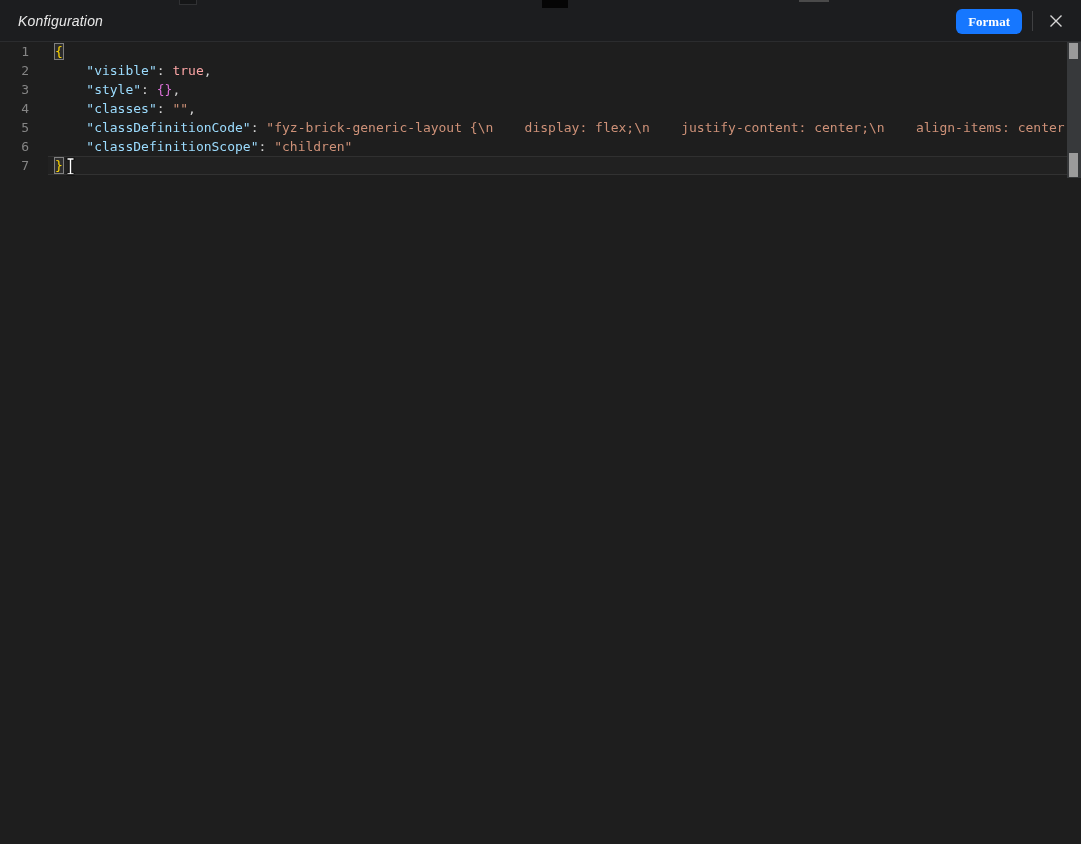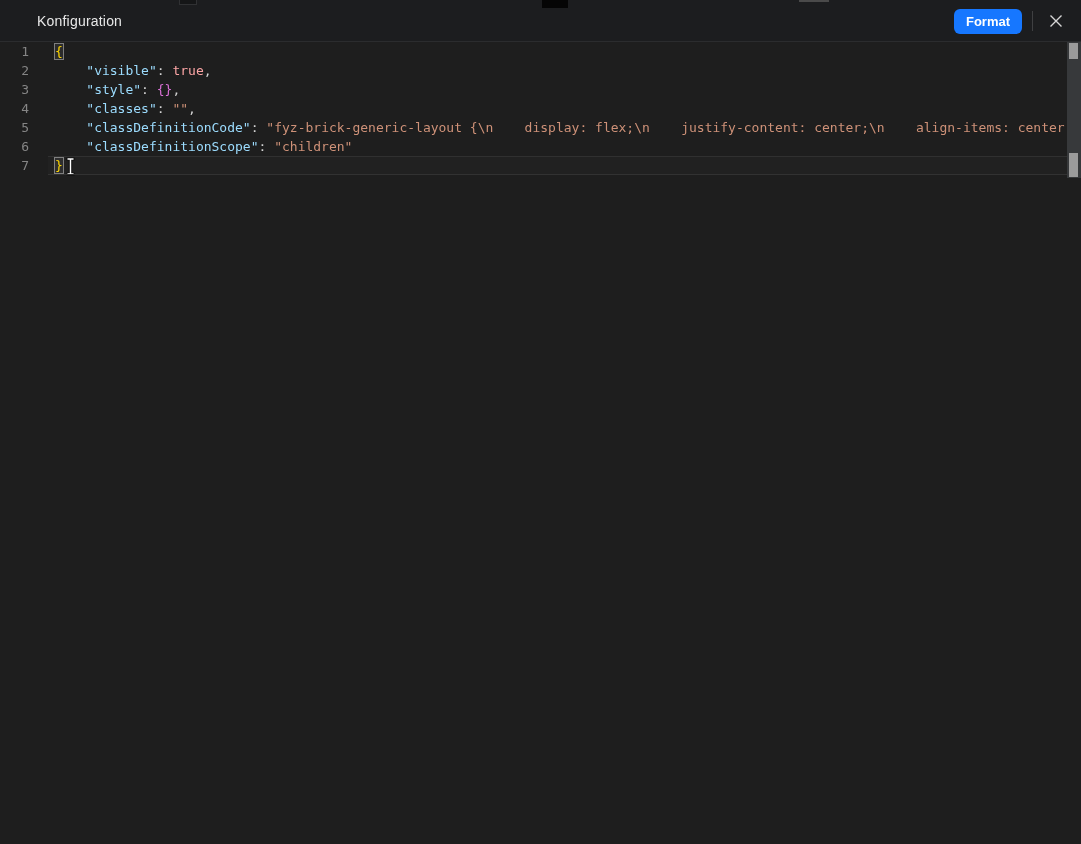--- a/index.html
+++ b/index.html
@@ -12,35 +12,36 @@
 
   
   .modal-header {
     position: absolute; top: 0; left: 0; width: 1081px; height: 42px;
     background: #1c1d1f;
     border-bottom: 1px solid #2b2c2e;
     display: flex; align-items: center;
     z-index: 5;
   }
   .modal-title {
-    margin-left: 37px;
+    margin-left: 18px;
     font-size: 14px;
     color: #e8e8e8;
     letter-spacing: 0.2px;
+    font-style: italic;
   }
   .header-actions {
     position: absolute; right: 12px; top: 0; height: 42px;
     display: flex; align-items: center; gap: 10px;
   }
   .format-btn {
     background: #1677ff;
     color: #ffffff;
     border: none;
     border-radius: 6px;
-    font-family: Liberation Sans, sans-serif;
+    font-family: Liberation Serif, serif;
     font-size: 13px;
     font-weight: 700;
     padding: 5px 12px;
     height: 25px;
     line-height: 15px;
     cursor: pointer;
   }
   .header-divider {
     width: 1px; height: 20px; background: #3f4042;
   }

